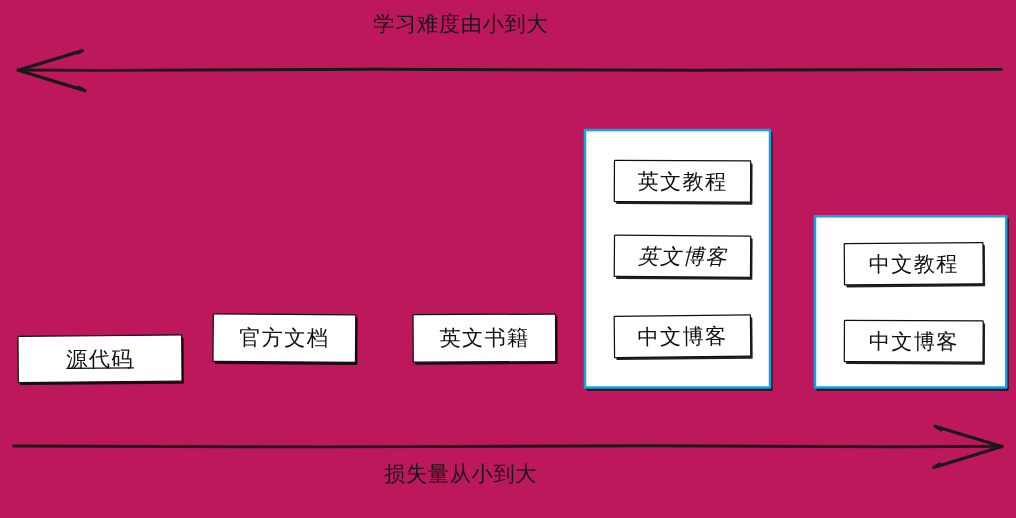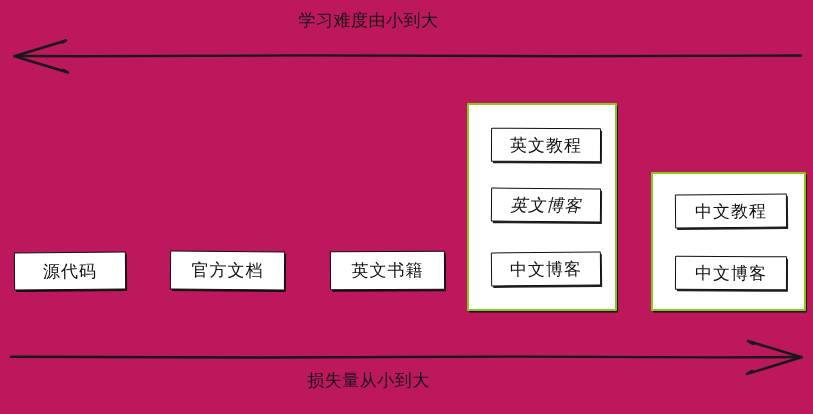--- a/index.html
+++ b/index.html
@@ -60,21 +60,21 @@
     justify-content: center;
     font-size: 17px;
     letter-spacing: 1px;
     color: #101010;
     box-shadow: 1.5px 2px 0 -0.5px rgba(10,10,10,0.9);
   }
   .group-box {
     position: absolute;
     box-sizing: border-box;
     background: #ffffff;
-    border: 2px solid #84cc16;
+    border: 2px solid #0ea5e9;
     border-radius: 1px;
     box-shadow: 1.5px 2px 0 -0.5px rgba(10,10,10,0.85);
   }
   
   .w1 { transform: rotate(-0.45deg); align-items: center; }
   .w2 { transform: rotate(0.4deg); }
   .w3 { transform: rotate(-0.3deg); }
   .w4 { transform: rotate(0.25deg); }
   .w5 { transform: rotate(-0.55deg); }
 </style>
@@ -95,21 +95,21 @@
       <path d="M14.5,56.2 L68,72.5 L63,70.0" fill="none" stroke="#191919" stroke-width="2.6" stroke-linecap="round" stroke-linejoin="round"></path>
     </g>
 
     <g>
       <path d="M11,356.8 L260,357.5 L520,356.6 L720,357.4 L800,357.0" fill="none" stroke="#191919" stroke-width="2.4" stroke-linecap="round" stroke-linejoin="round"></path>
       <path d="M801.5,357.2 L748,341.0 L753,343.8" fill="none" stroke="#191919" stroke-width="2.6" stroke-linecap="round" stroke-linejoin="round"></path>
       <path d="M801.5,357.2 L747,374.0 L752,371.2" fill="none" stroke="#191919" stroke-width="2.6" stroke-linecap="round" stroke-linejoin="round"></path>
     </g>
   </svg>
 
-  <div class="node w1" style="left:14px; top:252px; width:112px; height:38px;">
+  <div class="node w1" style="left:14px; top:268px; width:132px; height:38px;text-decoration:underline;">
     <span>源代码</span>
   </div>
 
   <div class="node w2" style="left:170px; top:251px; width:115px; height:39px;font-family:Liberation Mono, monospace;">
     <span>官方文档</span>
   </div>
 
   <div class="node w3" style="left:330px; top:251px; width:115px; height:39px;font-family:Liberation Serif, serif;">
     <span>英文书籍</span>
   </div>

